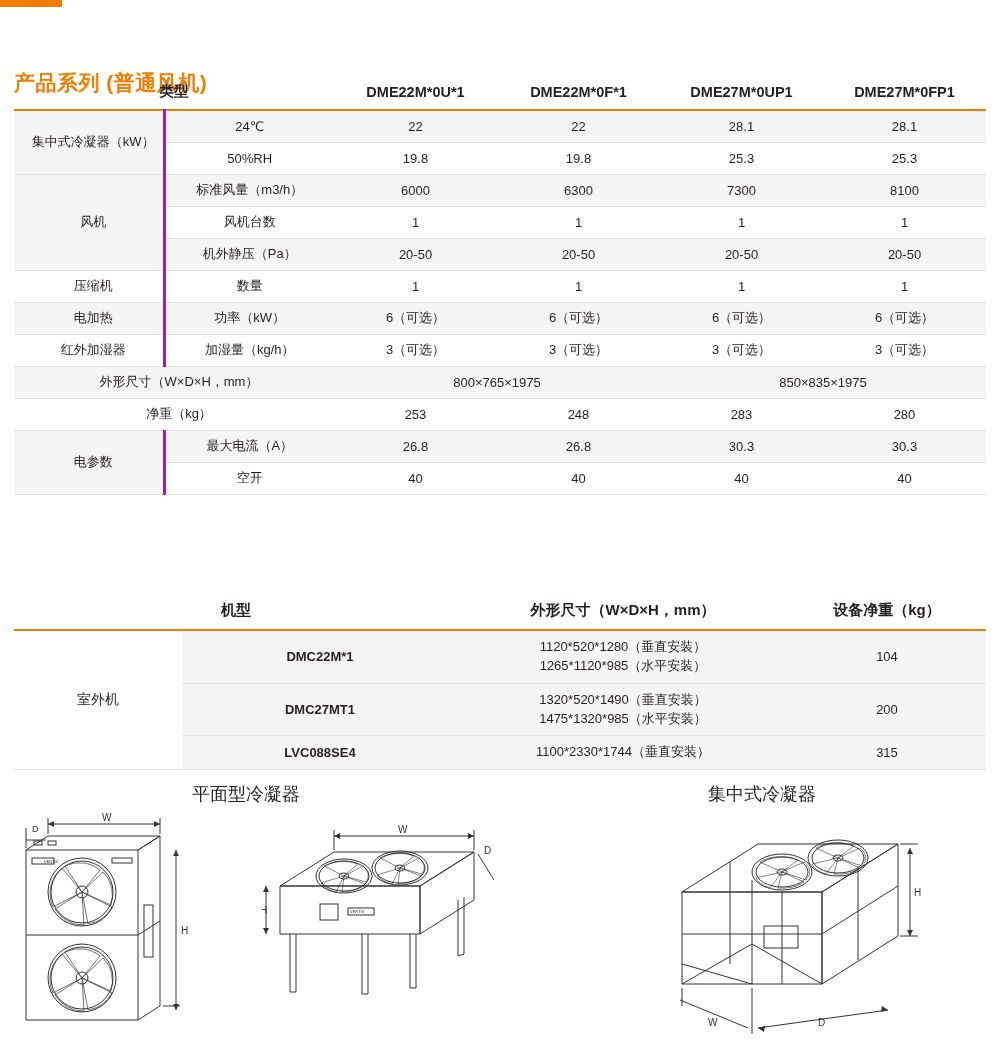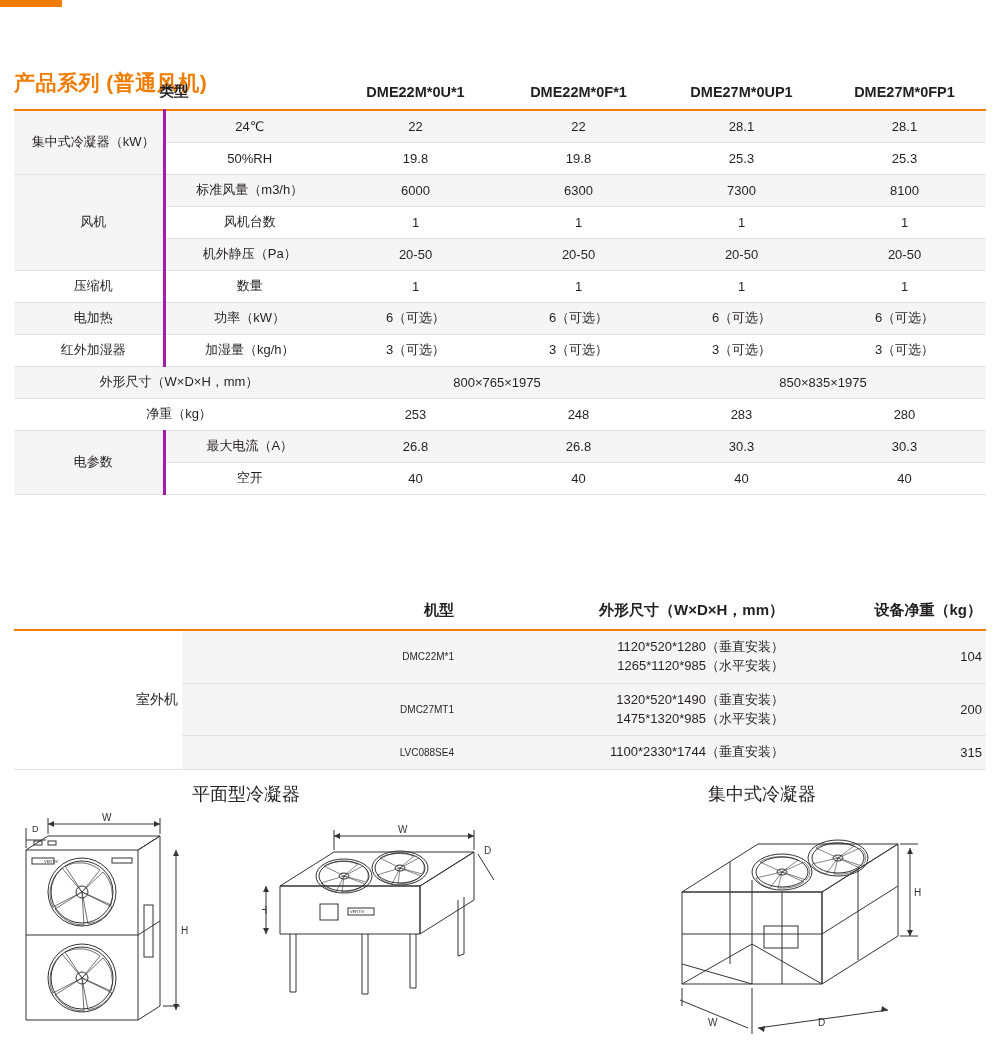--- a/index.html
+++ b/index.html
@@ -56,35 +56,35 @@
   .grpcell {
     text-align: left;
     padding-left: 10px !important;
   }
   .vline-l { border-left: 3px solid #a21caf; }
 
   
   #table2 { left: 14px; top: 598px; width: 972px; }
   #table2 th, #table2 td {
     padding: 0 4px;
-    text-align: right;
+    text-align: center;
     vertical-align: middle;
     font-weight: normal;
     font-size: 13px;
   }
   #table2 thead th {
     font-size: 15px;
     font-weight: bold;
     height: 32px;
     padding-bottom: 6px;
   }
   #table2 thead tr { border-bottom: 2.5px solid #f07c00; }
   #table2 tbody tr { border-bottom: 1px solid #e2e2e2; }
   #table2 td.dim { line-height: 1.45; padding: 7px 4px; }
-  #table2 td.model { font-size: 10px; }
+  #table2 td.model { font-size: 13px; font-weight: bold; }
   #table2 td.outdoor { font-size: 14px; }
 
   
   .fig-caption {
     position: absolute;
     font-size: 18px;
     color: #231f20;
   }
   #cap1 { left: 192px; top: 782px; }
   #cap2 { left: 708px; top: 782px; }

